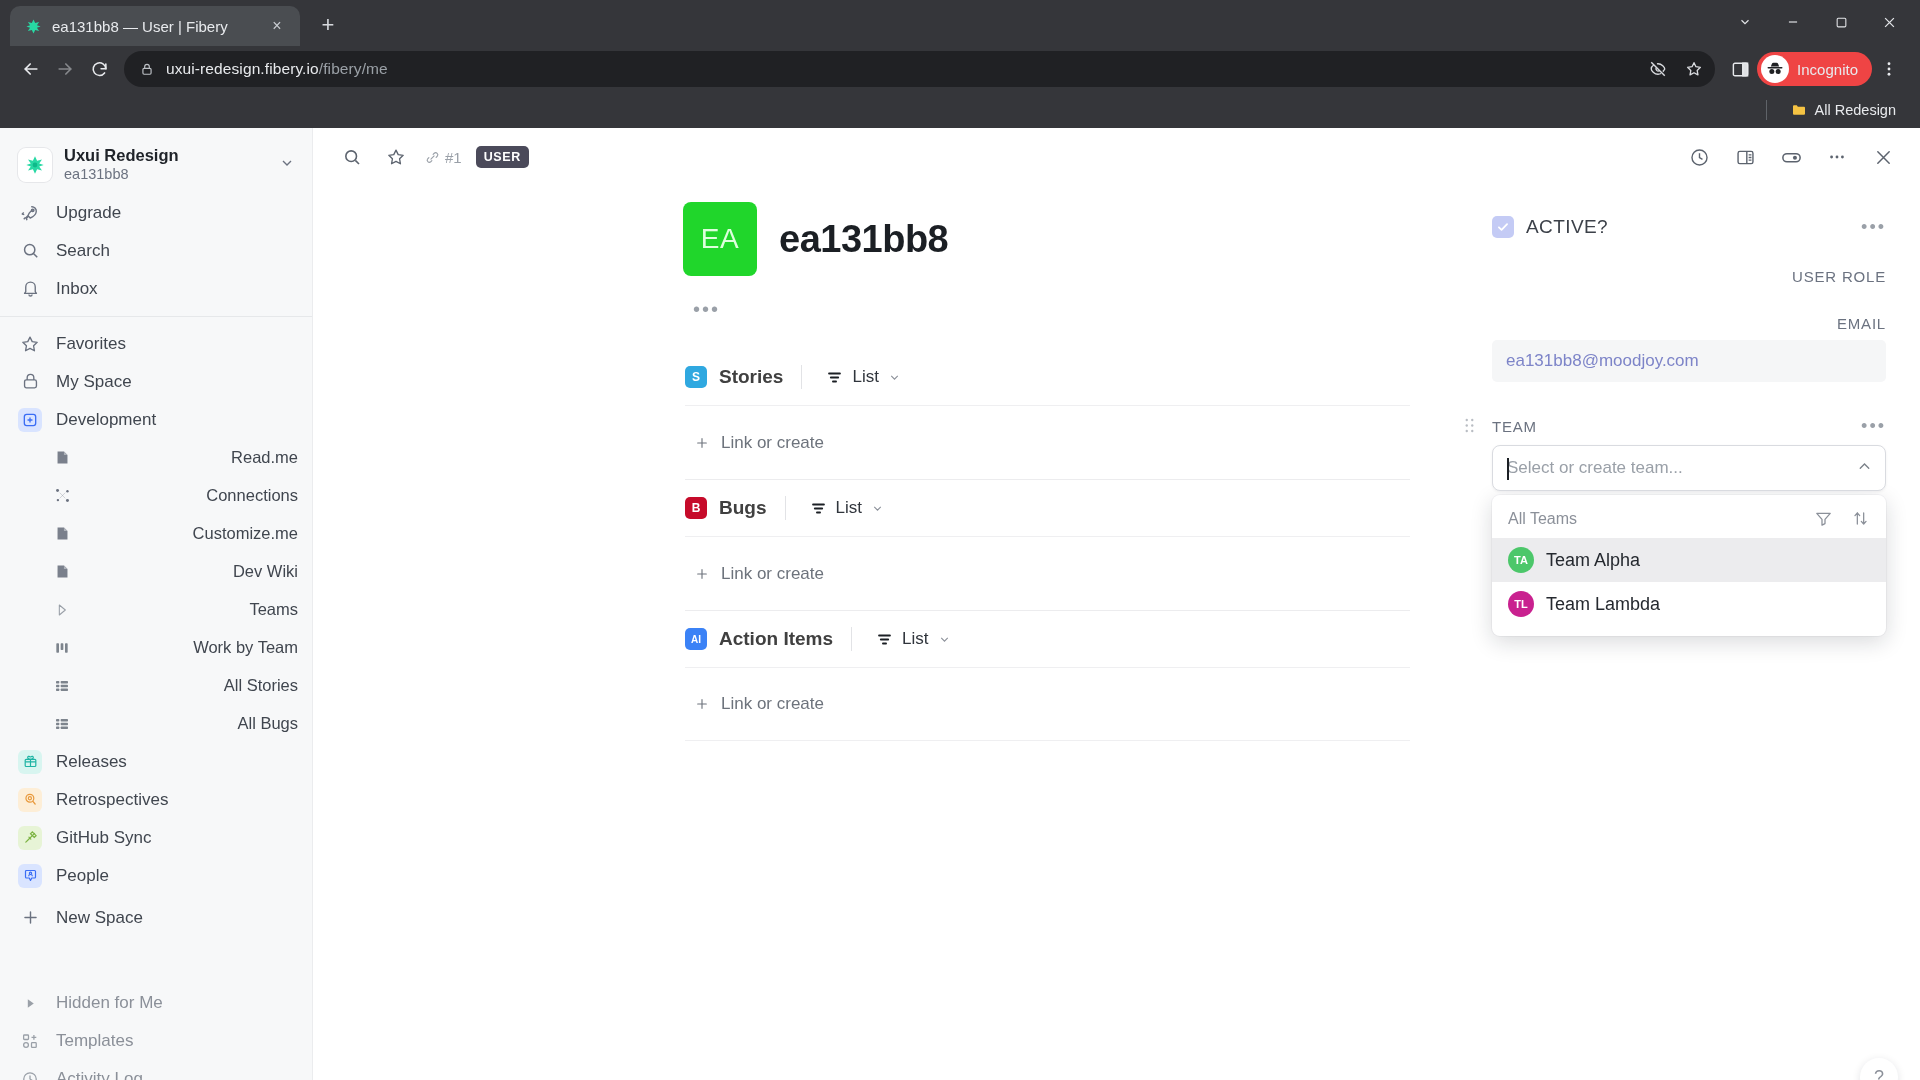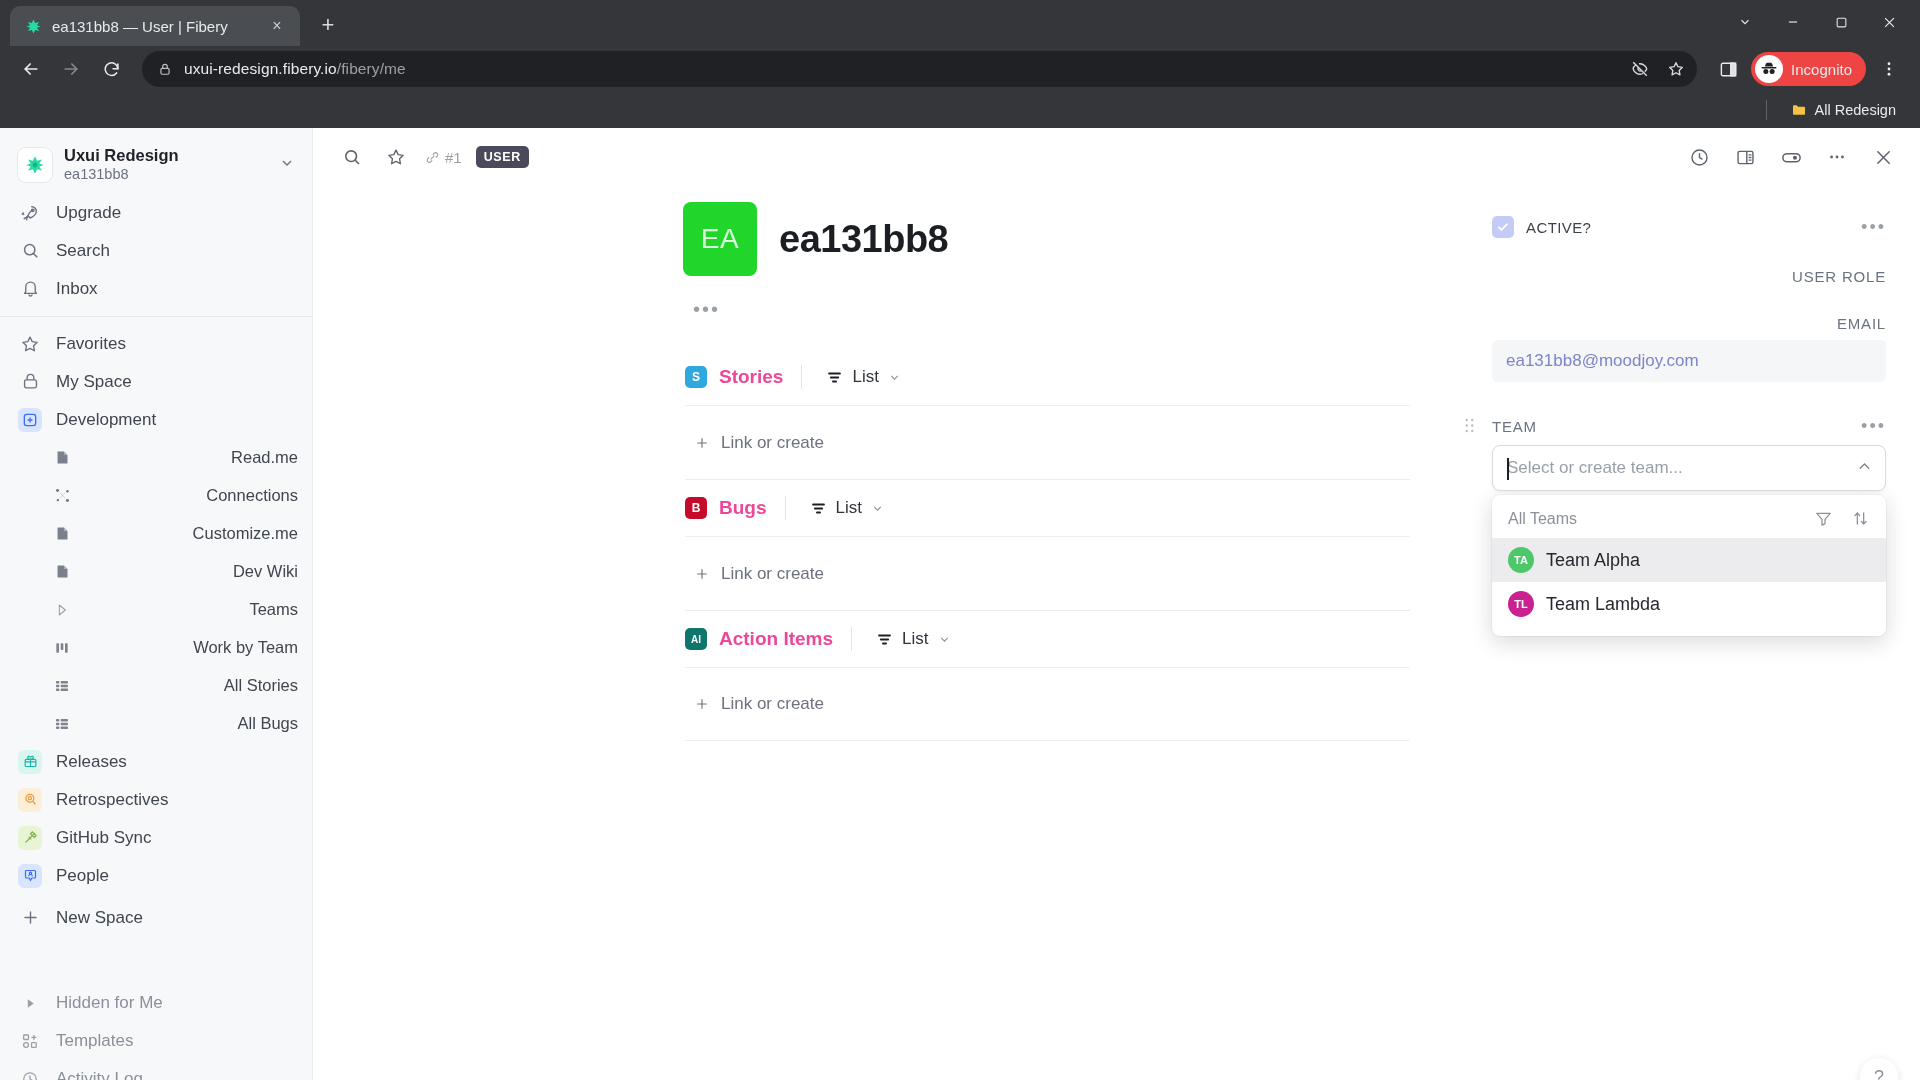--- a/index.html
+++ b/index.html
@@ -21,21 +21,21 @@
     padding: 0 12px 0 14px;
     font-size: 15px;
   }
   .tab-favicon { width: 18px; height: 18px; flex: 0 0 18px; display:flex; align-items:center; justify-content:center;}
   .tab-title { flex: 1; white-space: nowrap; overflow: hidden; text-overflow: ellipsis; font-size: 15px; }
   .tab-close { width: 22px; height: 22px; display:flex; align-items:center; justify-content:center; color:#c9ccd1; font-size:16px; border-radius:50%; }
   .newtab { width: 36px; height: 36px; margin-left: 10px; margin-bottom: 3px; display:flex; align-items:center; justify-content:center; color:#d6d9dd; font-size:22px; }
   .wincontrols { position:absolute; right: 8px; top: 2px; display:flex; align-items:center; gap:2px; }
   .wc { width: 46px; height: 40px; display:flex; align-items:center; justify-content:center; color:#e3e5e8; }
 
-  .toolbar { height: 46px; display: flex; align-items: center; gap: 6px; padding: 0 14px; }
+  .toolbar { height: 46px; display: flex; align-items: center; padding: 0 14px; }
   .navbtn { width: 34px; height: 34px; border-radius: 50%; display:flex; align-items:center; justify-content:center; color:#e8eaed; }
   .navbtn.dim { color: #86888c; }
   .omnibox {
     flex: 1; height: 36px; background: #202124; border-radius: 18px;
     display: flex; align-items: center; padding: 0 8px 0 16px; gap: 12px;
     margin: 0 8px; position: relative;
   }
   .omni-url { font-size: 15.5px; color: #e8eaed; letter-spacing: .1px; }
   .omni-url .path { color: #9aa0a6; }
   .omni-right { position:absolute; right: 6px; display:flex; align-items:center; gap: 6px; }
@@ -81,31 +81,31 @@
   .title-row { display:flex; align-items:center; gap: 22px; padding: 0 0 0 370px; }
   .avatar-lg { width: 74px; height: 74px; border-radius: 8px; background:#20d62b; color:#ddffdd; display:flex; align-items:center; justify-content:center; font-size:28px; letter-spacing:.5px; }
   .page-title { font-size: 38px; font-weight: 700; color:#1b1f24; letter-spacing:-.5px; }
   .dots-row { padding: 22px 0 0 380px; color:#9aa0a8; font-size: 20px; letter-spacing:2px; }
 
   .rel-wrap { margin: 28px 0 0 0; padding-left: 372px; padding-right: 510px; }
   .rel-block { border-top: 1px solid #ececee; }
   .rel-block:first-child { border-top: none; }
   .rel-head { display:flex; align-items:center; gap:0; height: 56px; }
   .rel-ico { width:22px; height:22px; border-radius:5px; color:#fff; font-size:12px; font-weight:700; display:flex; align-items:center; justify-content:center; margin-right: 12px; }
-  .rel-name { font-size:19px; font-weight:700; color:#ec4899; padding-right: 18px; }
+  .rel-name { font-size:19px; font-weight:700; color:#404040; padding-right: 18px; }
   .rel-vsep { width:1px; height:24px; background:#e2e3e6; }
   .view-btn { display:flex; align-items:center; gap:9px; padding: 6px 10px; border-radius:6px; color:#30353c; font-size:17px; margin-left: 14px; }
   .rel-body { border-top:1px solid #efeff1; height: 74px; display:flex; align-items:center; }
   .linkcreate { display:flex; align-items:center; gap:11px; color:#6d737c; font-size:17px; padding: 7px 9px; border-radius:6px; }
 
   
   .rpanel { position:absolute; right:0; top: 58px; width: 468px; padding: 30px 34px 0 40px; }
   .rp-row { display:flex; align-items:center; gap: 12px; }
   .rp-check { width:22px; height:22px; border-radius:5px; background:#c4cbf5; display:flex; align-items:center; justify-content:center; color:#fff; }
-  .rp-label { font-size:15px; color:#3c4149; letter-spacing:.4px;text-align:right; }
+  .rp-label { font-size:19px; color:#3c4149; letter-spacing:.4px;text-align:right; }
   .rp-dots { margin-left:auto; color:#9aa0a8; letter-spacing:2px; font-size:18px; }
   .field-label { font-size:15px; color:#6b7280; letter-spacing:.8px; margin: 30px 0 8px 2px; text-align: right; }
   .field-box { background:#f5f6f7; border-radius:5px; height: 42px; display:flex; align-items:center; gap:10px; padding: 0 14px; font-size:17px; color:#2c3138; }
   .field-box.email { color:#7d84c8; }
 
   .team-label-row { display:flex; align-items:center; margin: 34px 0 8px 0; position:relative; }
   .drag-grip { position:absolute; left:-28px; color:#b9bdc3; font-size:13px; line-height:.8; letter-spacing:1px;}
   .combo {
     height: 46px; background:#fff; border:1.5px solid #d9dbe0; border-radius:8px;
     display:flex; align-items:center; padding: 0 14px; box-shadow: 0 1px 3px rgba(16,24,40,.06);
@@ -634,21 +634,21 @@
                     <path d="M12 5.5v13M5.5 12h13"></path>
                   </svg>
               </span>
               <span>Link or create</span>
             </span>
           </div>
         </div>
 
         <div class="rel-block">
           <div class="rel-head">
-            <span class="rel-ico" style="background:#0f766e;font-size:10px;">AI</span>
+            <span class="rel-ico" style="background:#3b82f6;font-size:10px;">AI</span>
             <span class="rel-name">Action Items</span>
             <span class="rel-vsep"></span>
             <span class="view-btn">
               <span style="display:flex;">
                 <svg width="17" height="17" viewBox="0 0 24 24" fill="#1b1f24">
                     <rect x="3" y="5" width="18" height="2.6" rx="1.3"></rect>
                     <rect x="5.5" y="10.7" width="13" height="2.6" rx="1.3"></rect>
                     <rect x="8.5" y="16.4" width="7" height="2.6" rx="1.3"></rect>
                   </svg>
               </span>

